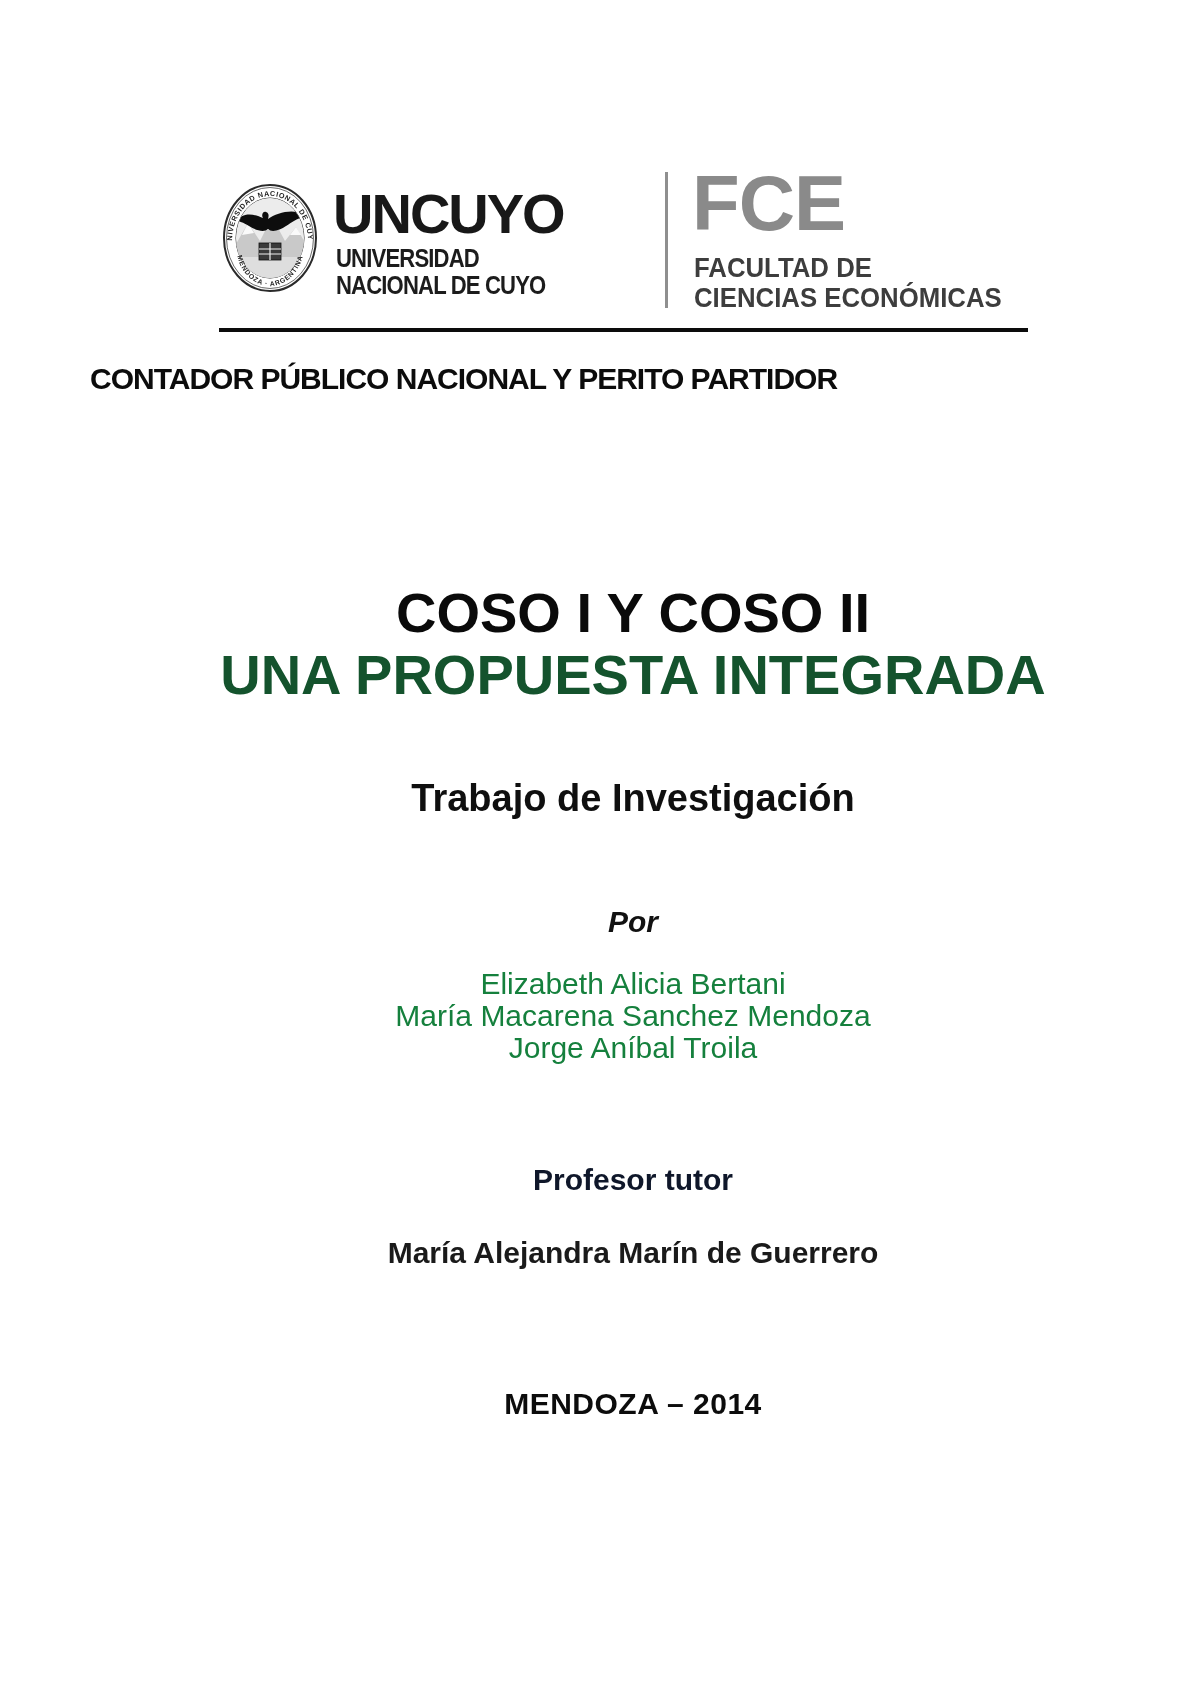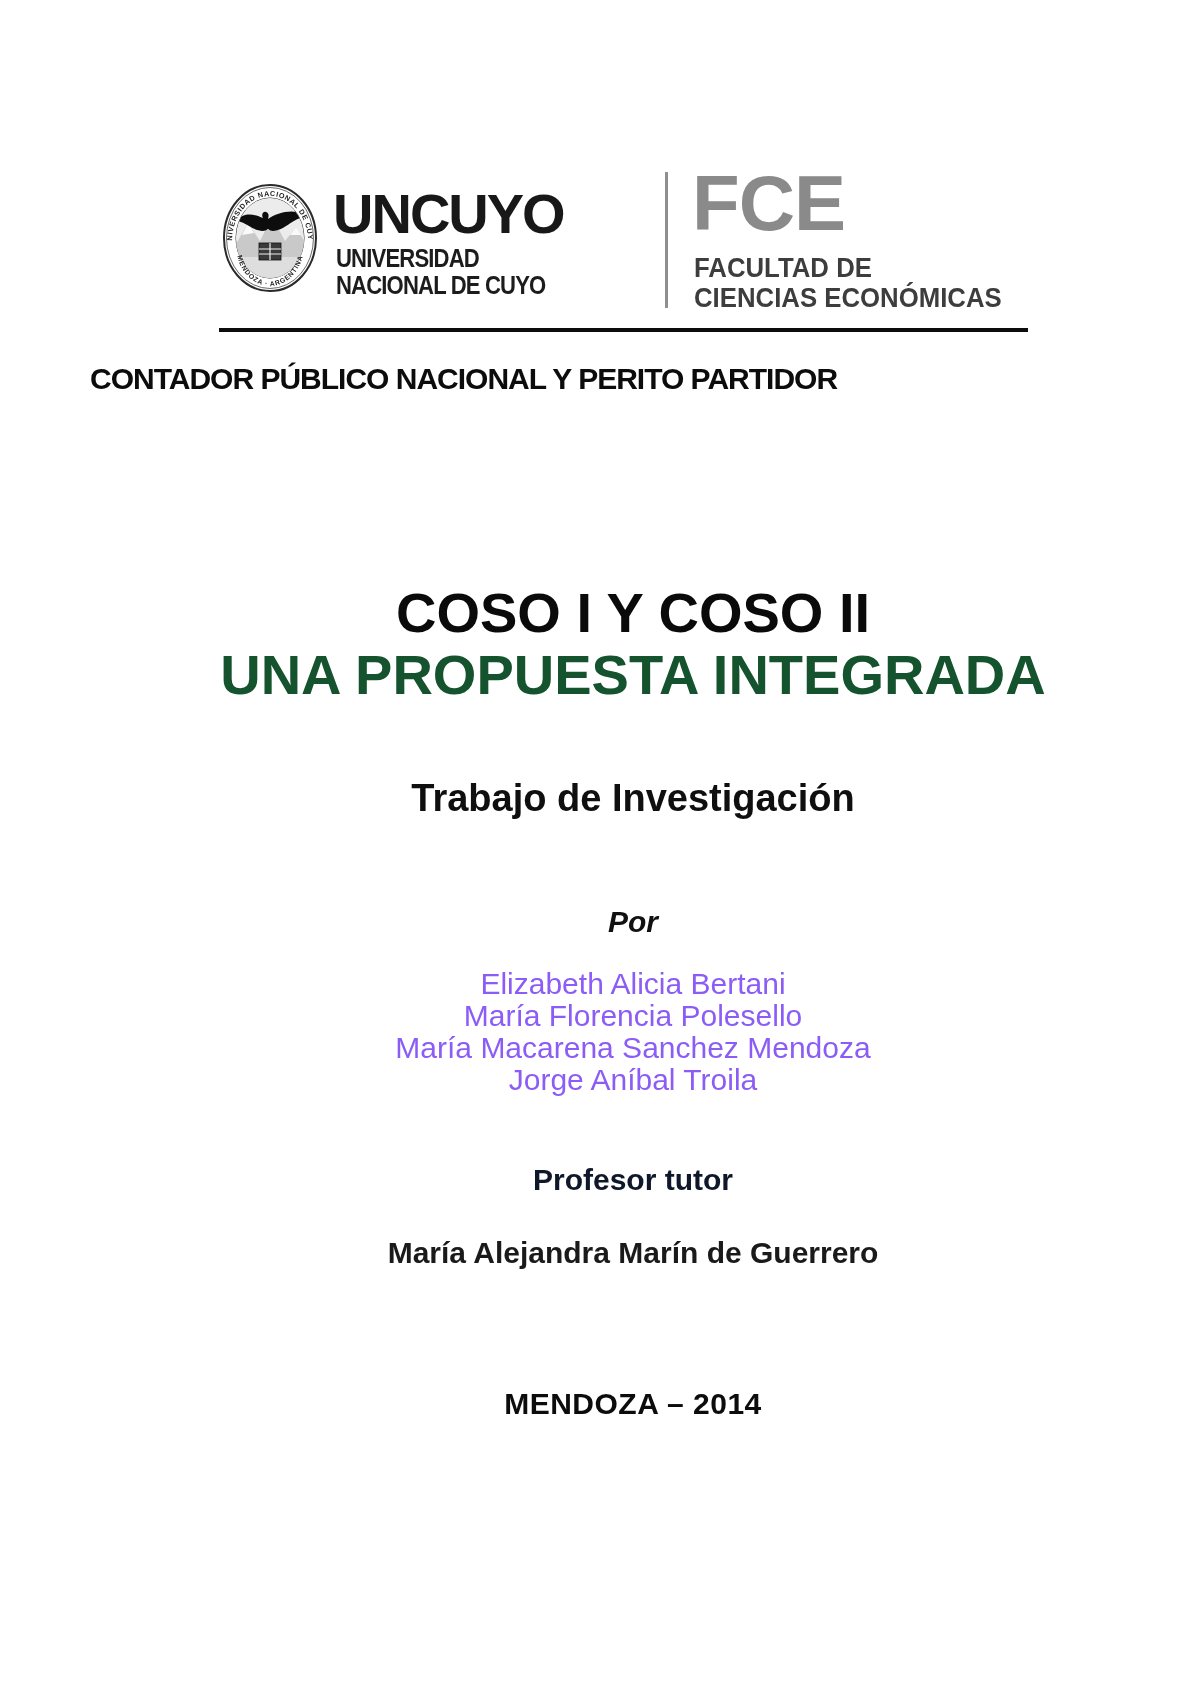--- a/index.html
+++ b/index.html
@@ -68,21 +68,21 @@
   
   .body-col { position: absolute; left: 75px; top: 0; width: 1116px; height: 1685px; text-align: center; }
   .body-col > div { position: absolute; left: 0; width: 100%; }
 
   .title-line1 { top: 583px; font-size: 56px; font-weight: bold; line-height: 60px; color: #0a0a0a; white-space: nowrap; }
   .title-line2 { top: 645px; font-size: 56px; font-weight: bold; line-height: 60px; color: #14532d; white-space: nowrap; }
 
   .subtitle    { top: 778px; font-size: 38px; font-weight: bold; line-height: 40px; color: #0f0f0f; }
 
   .by-label    { top: 905px; font-size: 30px; font-weight: bold; color: #111; font-style: italic; }
-  .authors     { top: 968px; font-size: 30px; font-weight: normal; color: #8b5cf6; text-align: center; }
+  .authors     { top: 968px; font-size: 30px; font-weight: normal; color: #15803d; text-align: center; }
   .authors .author-line { line-height: 32px; }
 
   .tutor-label { top: 1163px; font-size: 30px; font-weight: bold; color: #0f172a; }
   .tutor-name  { top: 1236px; font-size: 30px; font-weight: bold; color: #1a1a1a; }
 
   .footer-line { top: 1387px; font-size: 30px; font-weight: bold; letter-spacing: 0.5px; color: #0c0c0c; }
 </style>
 </head>
 <body>
 
@@ -138,21 +138,20 @@
 
   <div class="body-col">
     <div class="title-line1">COSO I Y COSO II</div>
     <div class="title-line2">UNA PROPUESTA INTEGRADA</div>
     <div class="subtitle">Trabajo de Investigación</div>
 
     <div class="by-label">Por</div>
 
     <div class="authors">
       <div class="author-line">Elizabeth Alicia Bertani</div>
-      <div class="author-line">María Florencia Polesello</div>
       <div class="author-line">María Macarena Sanchez Mendoza</div>
       <div class="author-line">Jorge Aníbal Troila</div>
     </div>
 
     <div class="tutor-label">Profesor tutor</div>
     <div class="tutor-name">María Alejandra Marín de Guerrero</div>
 
     <div class="footer-line">MENDOZA – 2014</div>
   </div>
 

